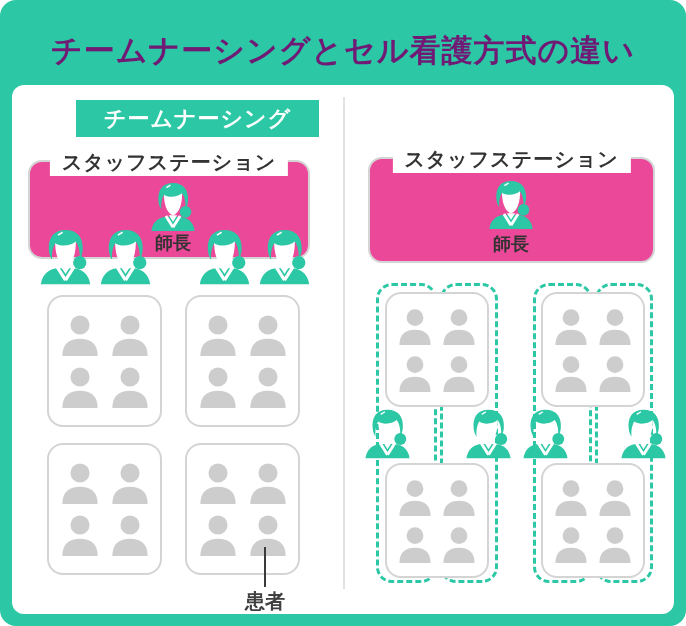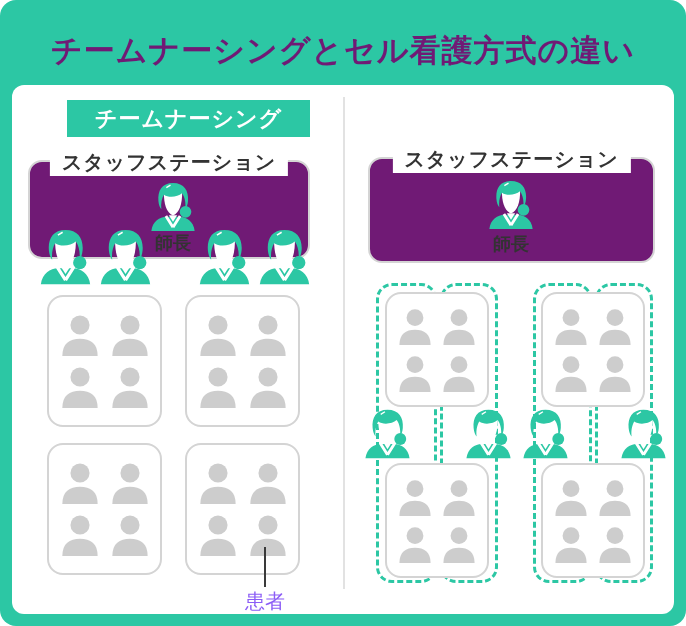--- a/index.html
+++ b/index.html
@@ -4,29 +4,29 @@
 <style>
   html,body{margin:0;padding:0;background:#fff;}
   .page{position:relative;width:686px;height:626px;font-family:"Liberation Sans","DejaVu Sans",sans-serif;overflow:hidden;}
   .frame{position:absolute;inset:0;background:#2cc7a4;border-radius:16px;}
   .main-title{position:absolute;left:0;top:0;width:100%;height:101px;display:flex;align-items:center;justify-content:center;
     color:#701a75;font-size:31px;font-weight:bold;letter-spacing:1px;}
   .content{position:absolute;left:12px;top:85px;width:662px;height:529px;background:#fff;border-radius:12px;}
   .divider{position:absolute;left:331px;top:12px;width:2px;height:492px;background:#e2e2e2;}
   .panel-header{position:absolute;height:37px;background:#2cc7a4;display:flex;align-items:center;justify-content:center;
     color:#fff;font-size:22px;font-weight:bold;letter-spacing:1px;}
-  .station-box{position:absolute;border:2px solid #d4d4d4;border-radius:14px;background:#701a75;text-decoration:underline;}
+  .station-box{position:absolute;border:2px solid #d4d4d4;border-radius:14px;background:#ec4899;text-decoration:underline;}
   .station-label{position:absolute;top:-13px;left:50%;transform:translateX(-50%);background:#fff;padding:0 12px;
     white-space:nowrap;color:#333;font-size:20px;font-weight:bold;letter-spacing:1px;}
   .patient-box{position:absolute;border:2px solid #d4d4d4;border-radius:16px;background:#fff;
     display:grid;grid-template-columns:auto auto;column-gap:6px;row-gap:10px;align-content:center;justify-content:center;}
   .cell{position:absolute;border:3px dashed #2cc7a4;border-radius:16px;}
   .nurse{position:absolute;}
   .small-label{position:absolute;color:#333;font-size:18px;font-weight:bold;text-align:left;white-space:nowrap;transform:translateX(-50%);}
-  .patient-label{position:absolute;color:#8b5cf6;font-size:20px;font-weight:normal;white-space:nowrap;transform:translateX(-50%);}
+  .patient-label{position:absolute;color:#404040;font-size:20px;font-weight:bold;white-space:nowrap;transform:translateX(-50%);}
   .pointer-line{position:absolute;width:2px;background:#3a3a3a;}
   svg.pt{display:block;}
 </style>
 </head>
 <body>
 
 <svg width="0" height="0" style="position:absolute" aria-hidden="true">
   <defs>
     <symbol id="patient-icon" viewBox="0 0 44 44">
       <circle cx="22" cy="11.5" r="10" fill="#cdcdcd"></circle>
@@ -45,21 +45,21 @@
 </svg>
 
 <div class="page">
   <div class="frame">
 
     <div class="main-title">チームナーシングとセル看護方式の違い</div>
 
     <div class="content">
       <div class="divider"></div>
 
-      <div class="panel-header" style="left:55px;top:15px;width:243px;">チームナーシング</div>
+      <div class="panel-header" style="left:64px;top:15px;width:243px;">チームナーシング</div>
 
       <div class="station-box" style="left:16px;top:75px;width:278px;height:95px;">
         <div class="station-label">スタッフステーション</div>
       </div>
 
       <svg class="nurse" style="left:136px;top:95px;" width="50" height="52" viewBox="0 0 60 60">
           <use href="#nurse-icon"></use>
         </svg>
       <div class="small-label" style="left:161px;top:146px;">師長</div>
 

